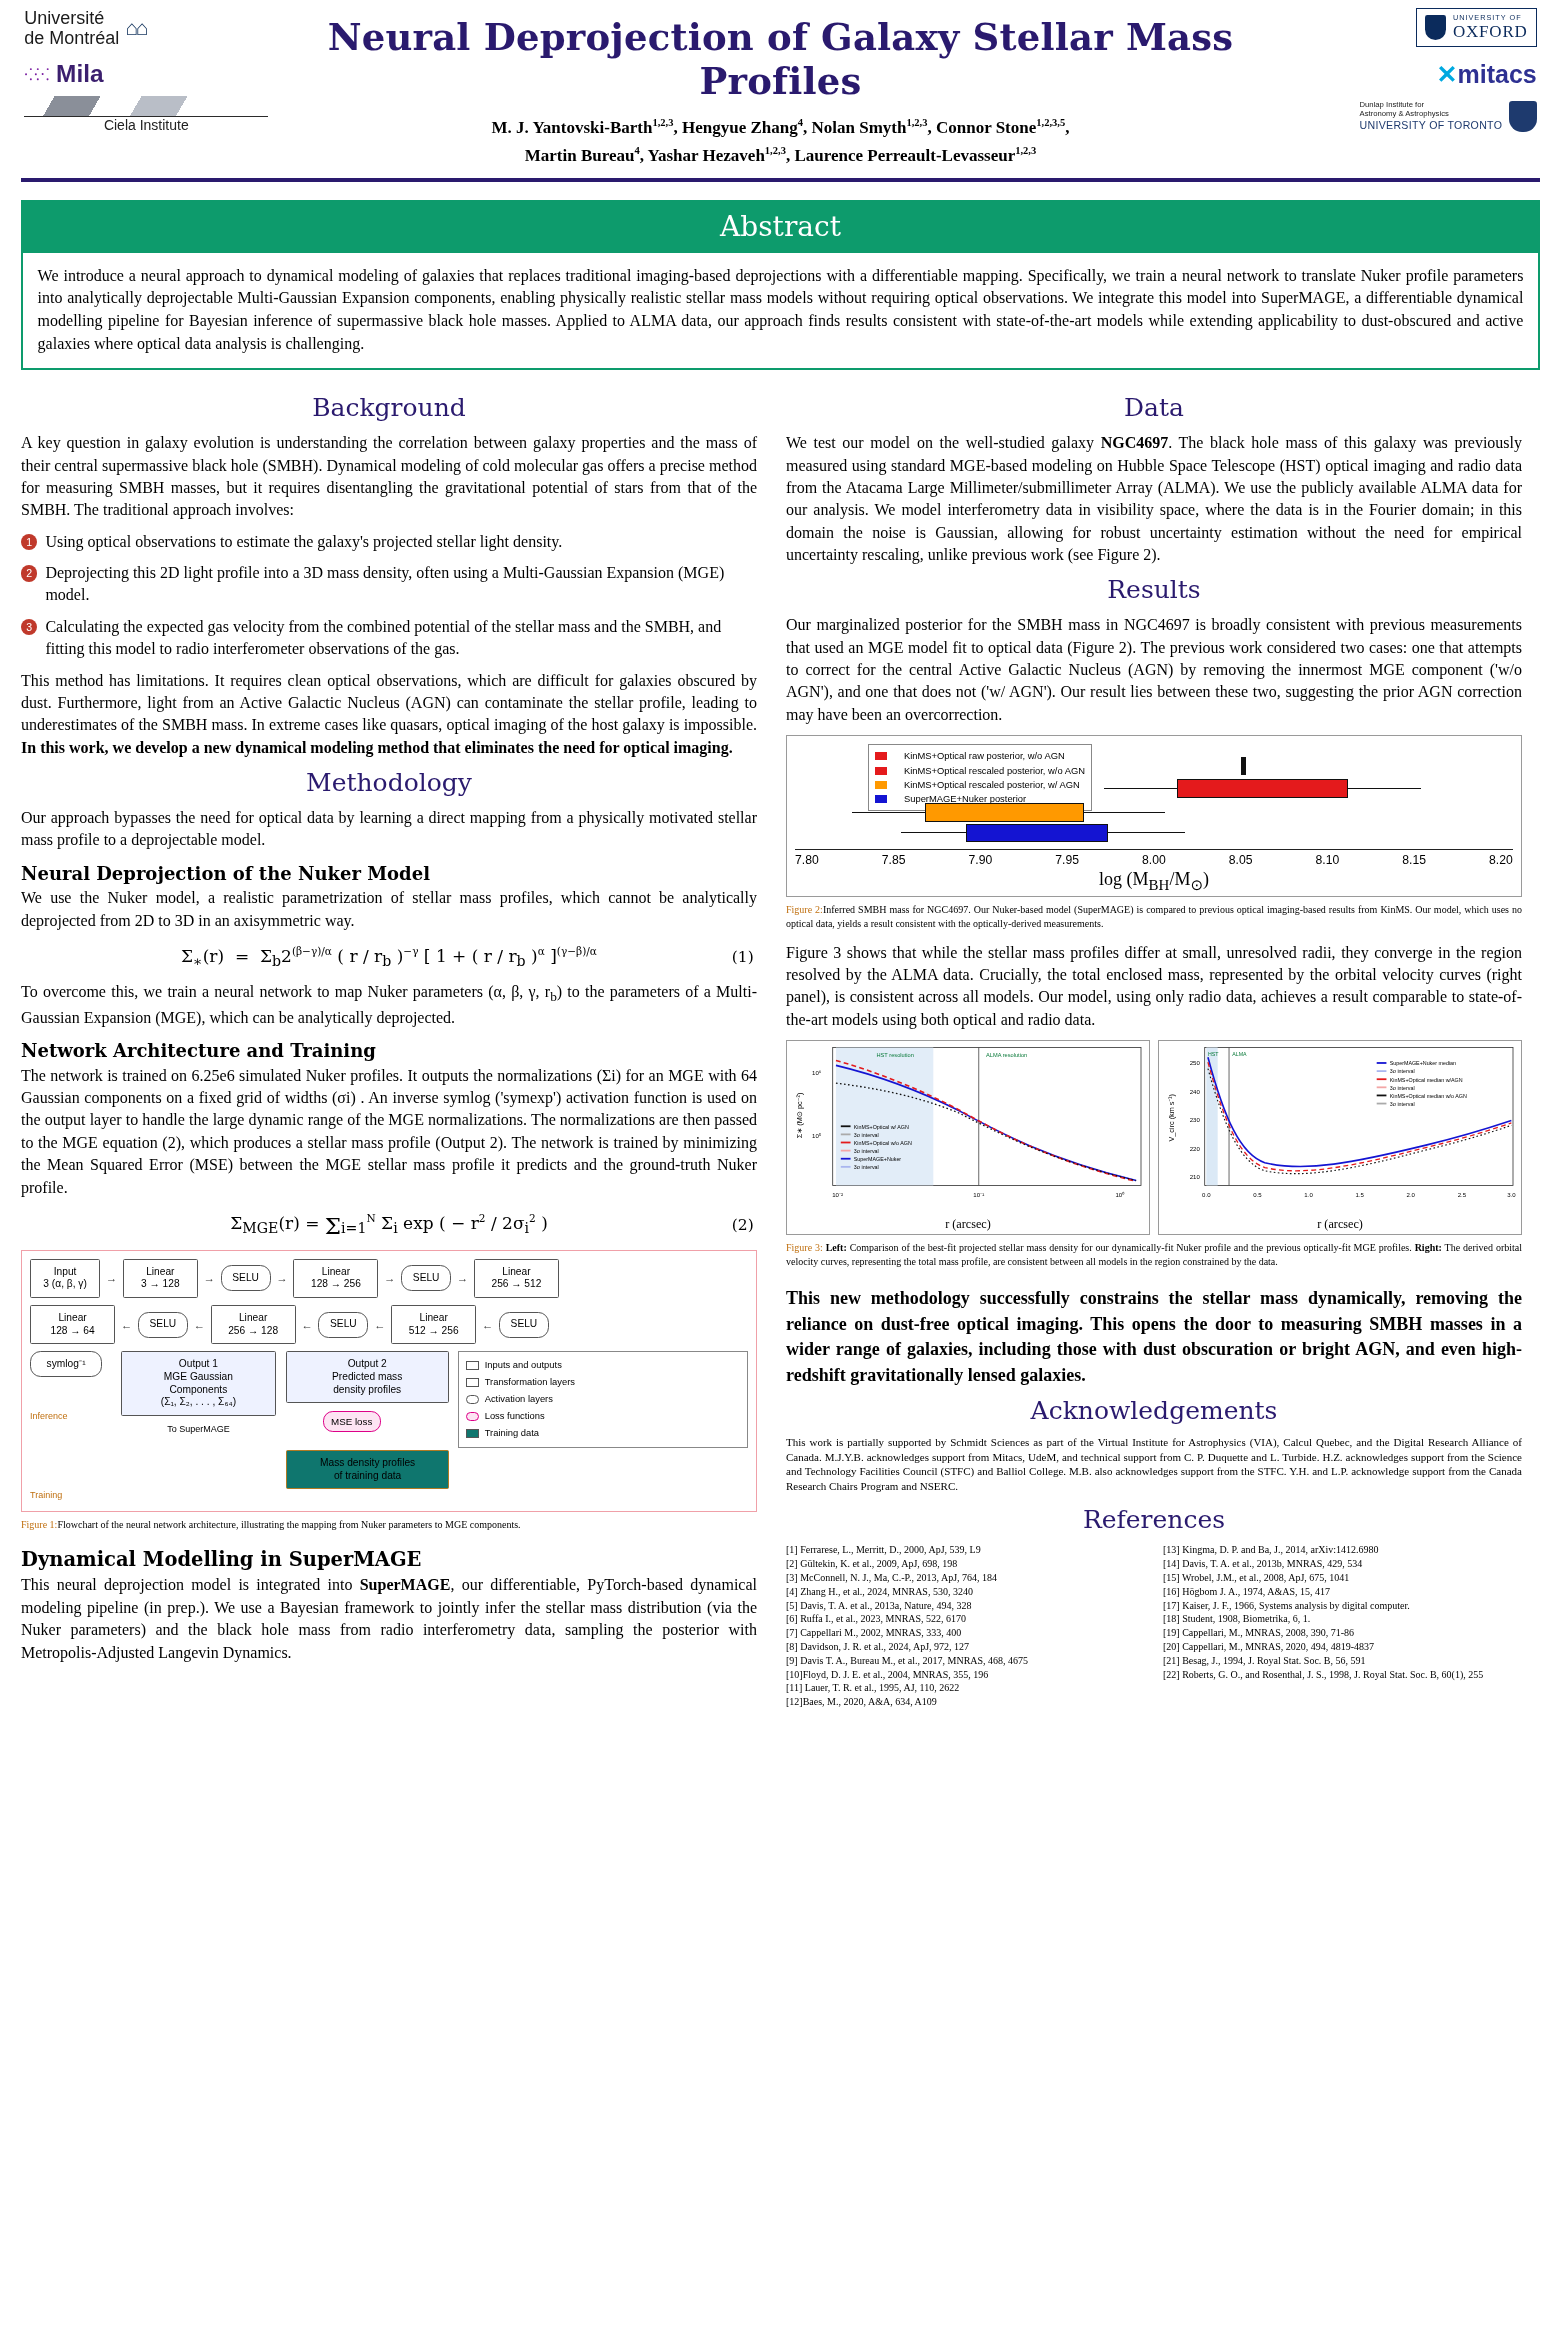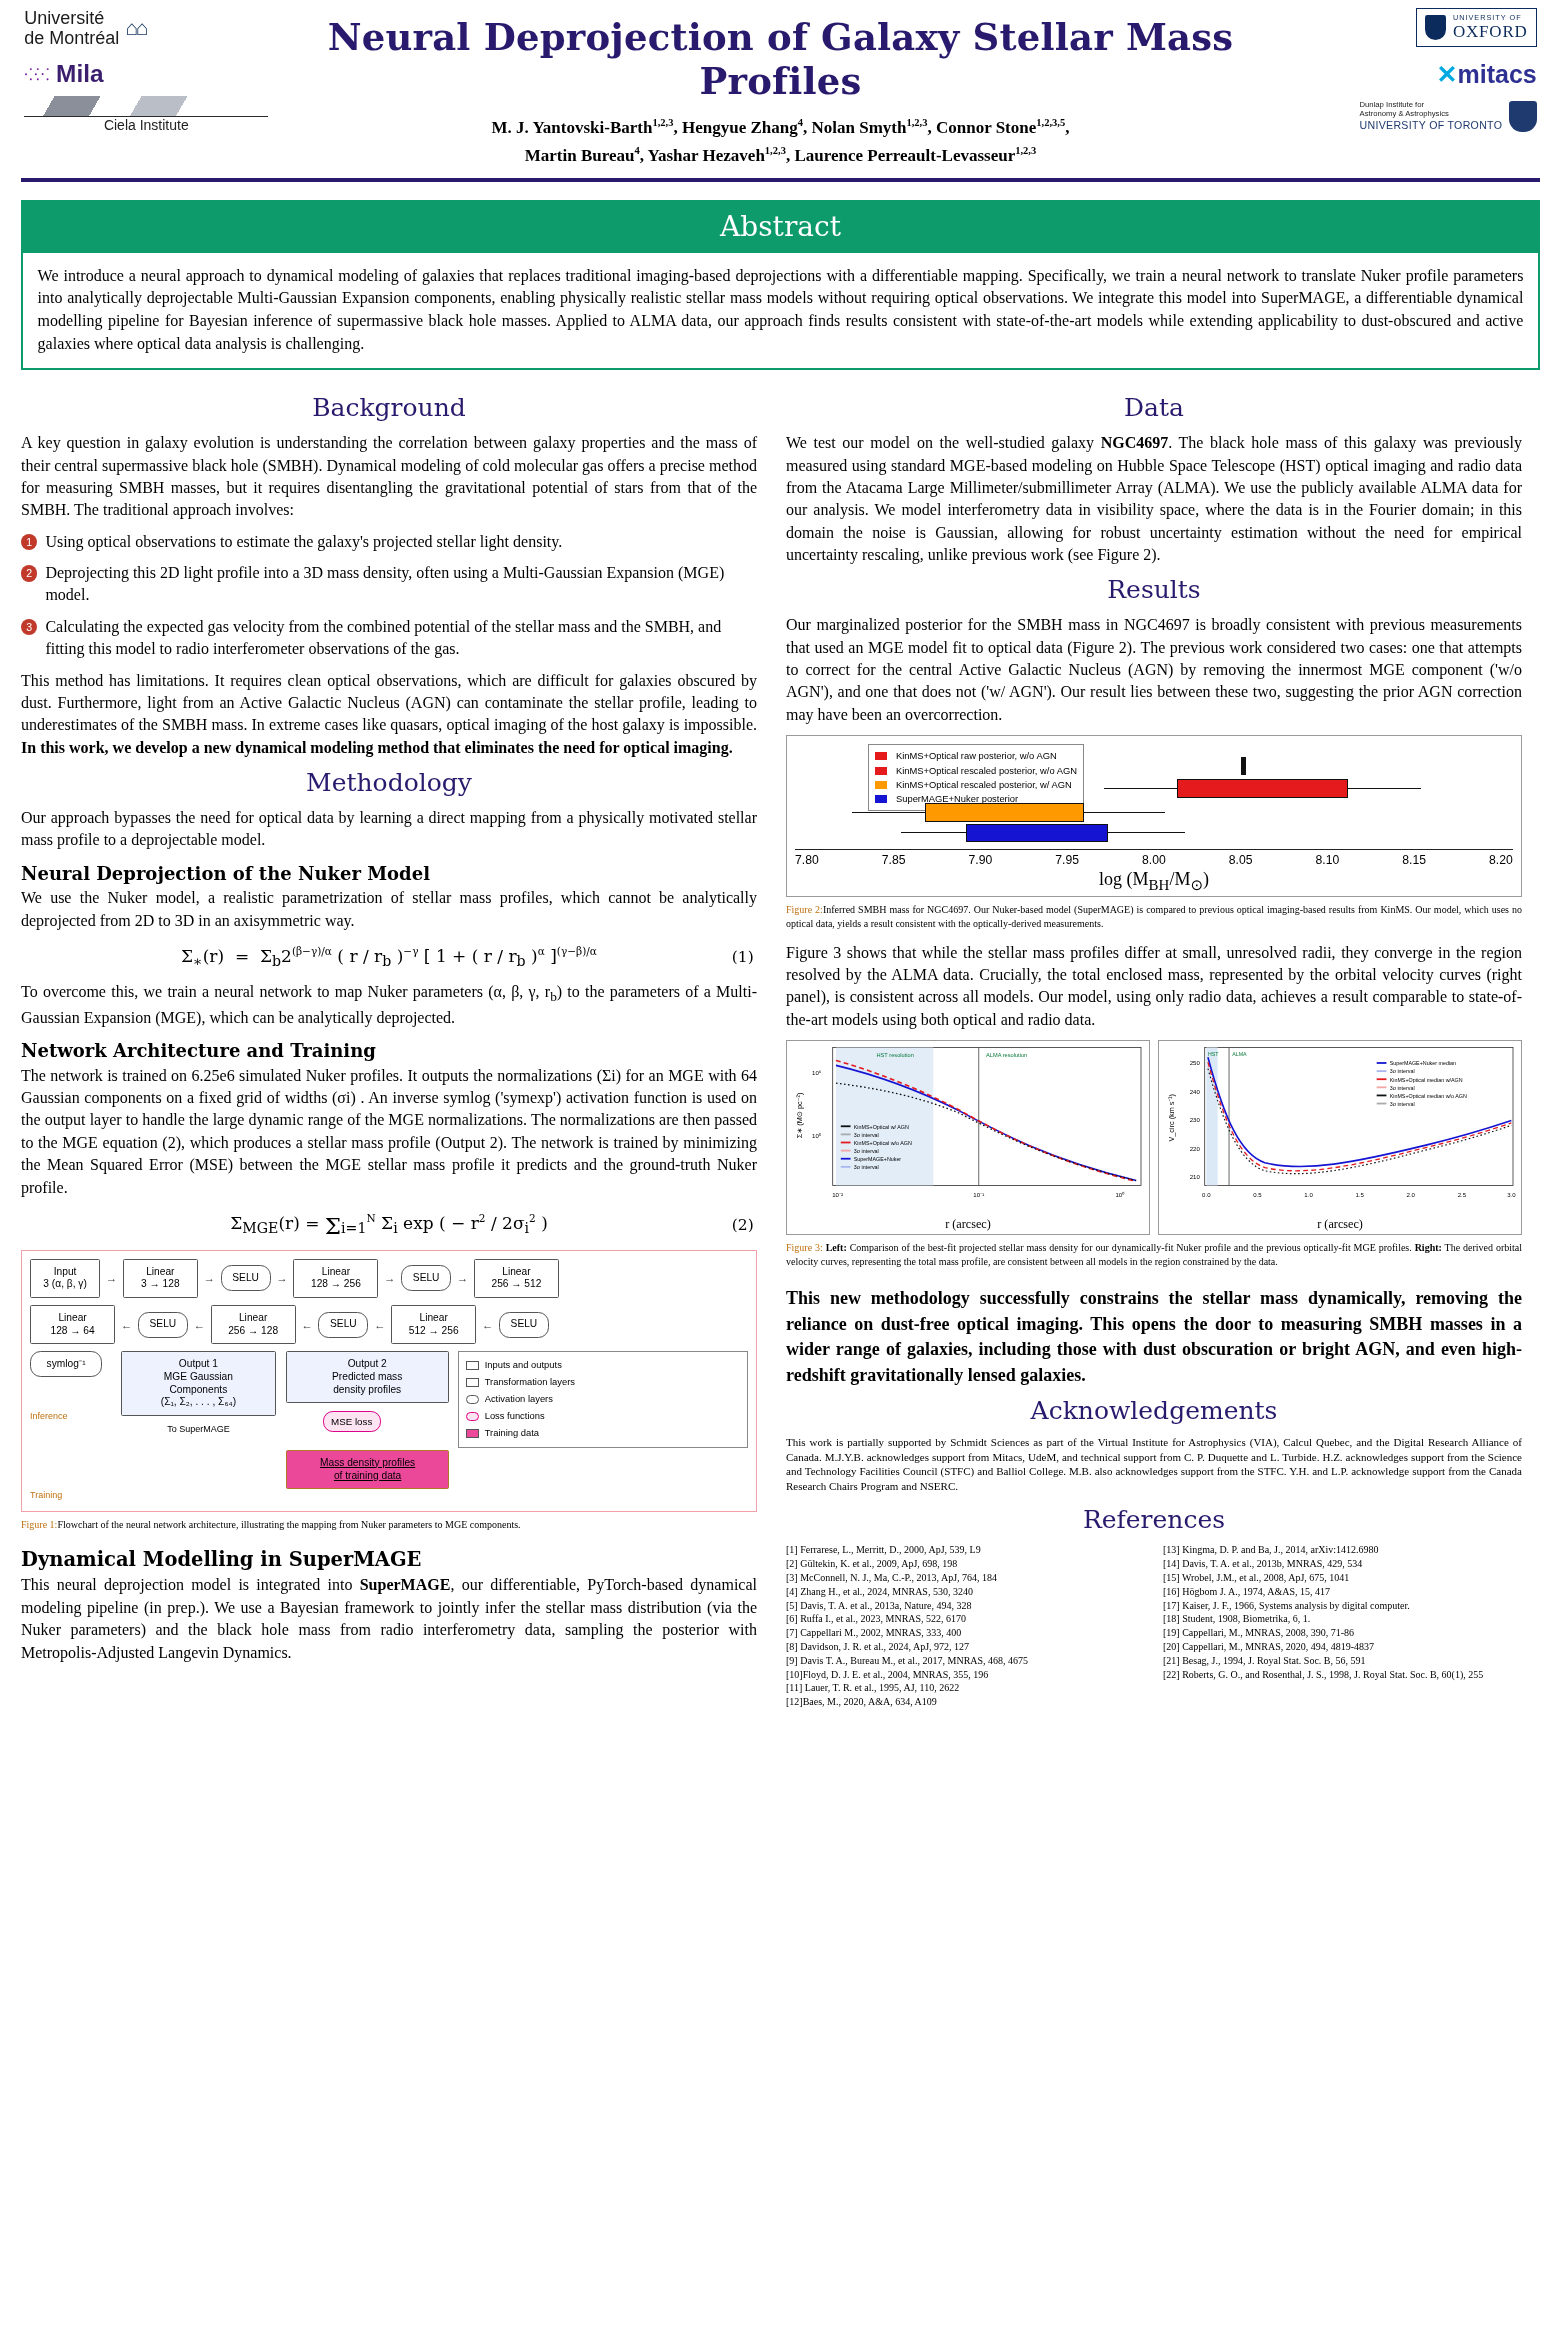--- a/index.html
+++ b/index.html
@@ -91,21 +91,21 @@
   .concl { font-size:18px; font-weight:bold; line-height:1.42; text-align:justify; margin:18px 0 8.1px 0; }
 
   .ack { font-size:11px; line-height:1.32; text-align:justify; }
   .refs { display:flex; gap:18px; font-size:10px; line-height:1.30; }
   .refs ol { margin:0; padding:0; list-style:none; width:50%; }
   .refs li { margin-bottom:0.8px; }
 
   
   .fig2 { border:0.8px solid #9a9a9a; background:#fff; padding:6.5px 8.1px 3.3px 8.1px; margin:6.5px 0 0 0;}
   .legend-box { border:0.8px solid #888; display:inline-block; padding:4.1px 5.7px; font-size:9.4px; font-family:"Liberation Sans", sans-serif; line-height:1.5;}
-  .legend-row { display:flex; align-items:center; gap:9px; }
+  .legend-row { display:flex; align-items:center; gap:17px; }
   .swatch { width:12.2px; height:8.1px; display:inline-block; }
   .axis-nums { display:flex; justify-content:space-between; font-size:12.2px; font-family:"Liberation Sans", sans-serif; margin-top:3.3px;}
   .axis-title { text-align:center; font-size:18px; margin-top:1.6px; }
 
   
   .fig3 { display:flex; gap:8.1px; margin-top:8.1px; }
   .panel { border:0.8px solid #9a9a9a; background:#fff; position:relative; }
   .ax-label { text-align:center; font-size:12.2px; }
 
   
@@ -113,21 +113,21 @@
   .flow-row { display:flex; align-items:center; gap:5.7px; margin-bottom:7.3px;}
   .node { border:0.8px solid #555; background:#fff; font-size:10.2px; font-family:"Liberation Sans", sans-serif;
           padding:5.7px 6.5px; text-align:center; border-radius:1.6px; line-height:1.25;}
   .node.rounded { border-radius:10.6px; }
   .node.sel { background:#eef2ff; }
   .arrow { flex:0 0 auto; color:#333; font-size:11.4px; }
   .flow-legend { border:0.8px solid #888; padding:4.9px 6.5px; font-size:9.4px; font-family:"Liberation Sans", sans-serif; line-height:1.8;}
   .flow-legend .key { display:inline-block; width:13px; height:9px; border:0.8px solid #555; margin-right:5.7px; vertical-align:middle;}
   .mse { border:0.8px solid #d08; background:#fde4f3; border-radius:9.8px; font-size:9.8px; padding:4.1px 7.3px;
          font-family:"Liberation Sans", sans-serif; }
-  .orange { background:#ec4899; border:0.8px solid #b07a22;text-decoration:underline; }
+  .orange { background:#0f766e; border:0.8px solid #b07a22; }
   .tiny-lbl { font-size:9px; font-family:"Liberation Sans", sans-serif; }
 </style>
 </head>
 <body>
 
 <div class="poster">
 
   <div class="header">
     <div class="logo-left">
       <div class="udem-logo">

